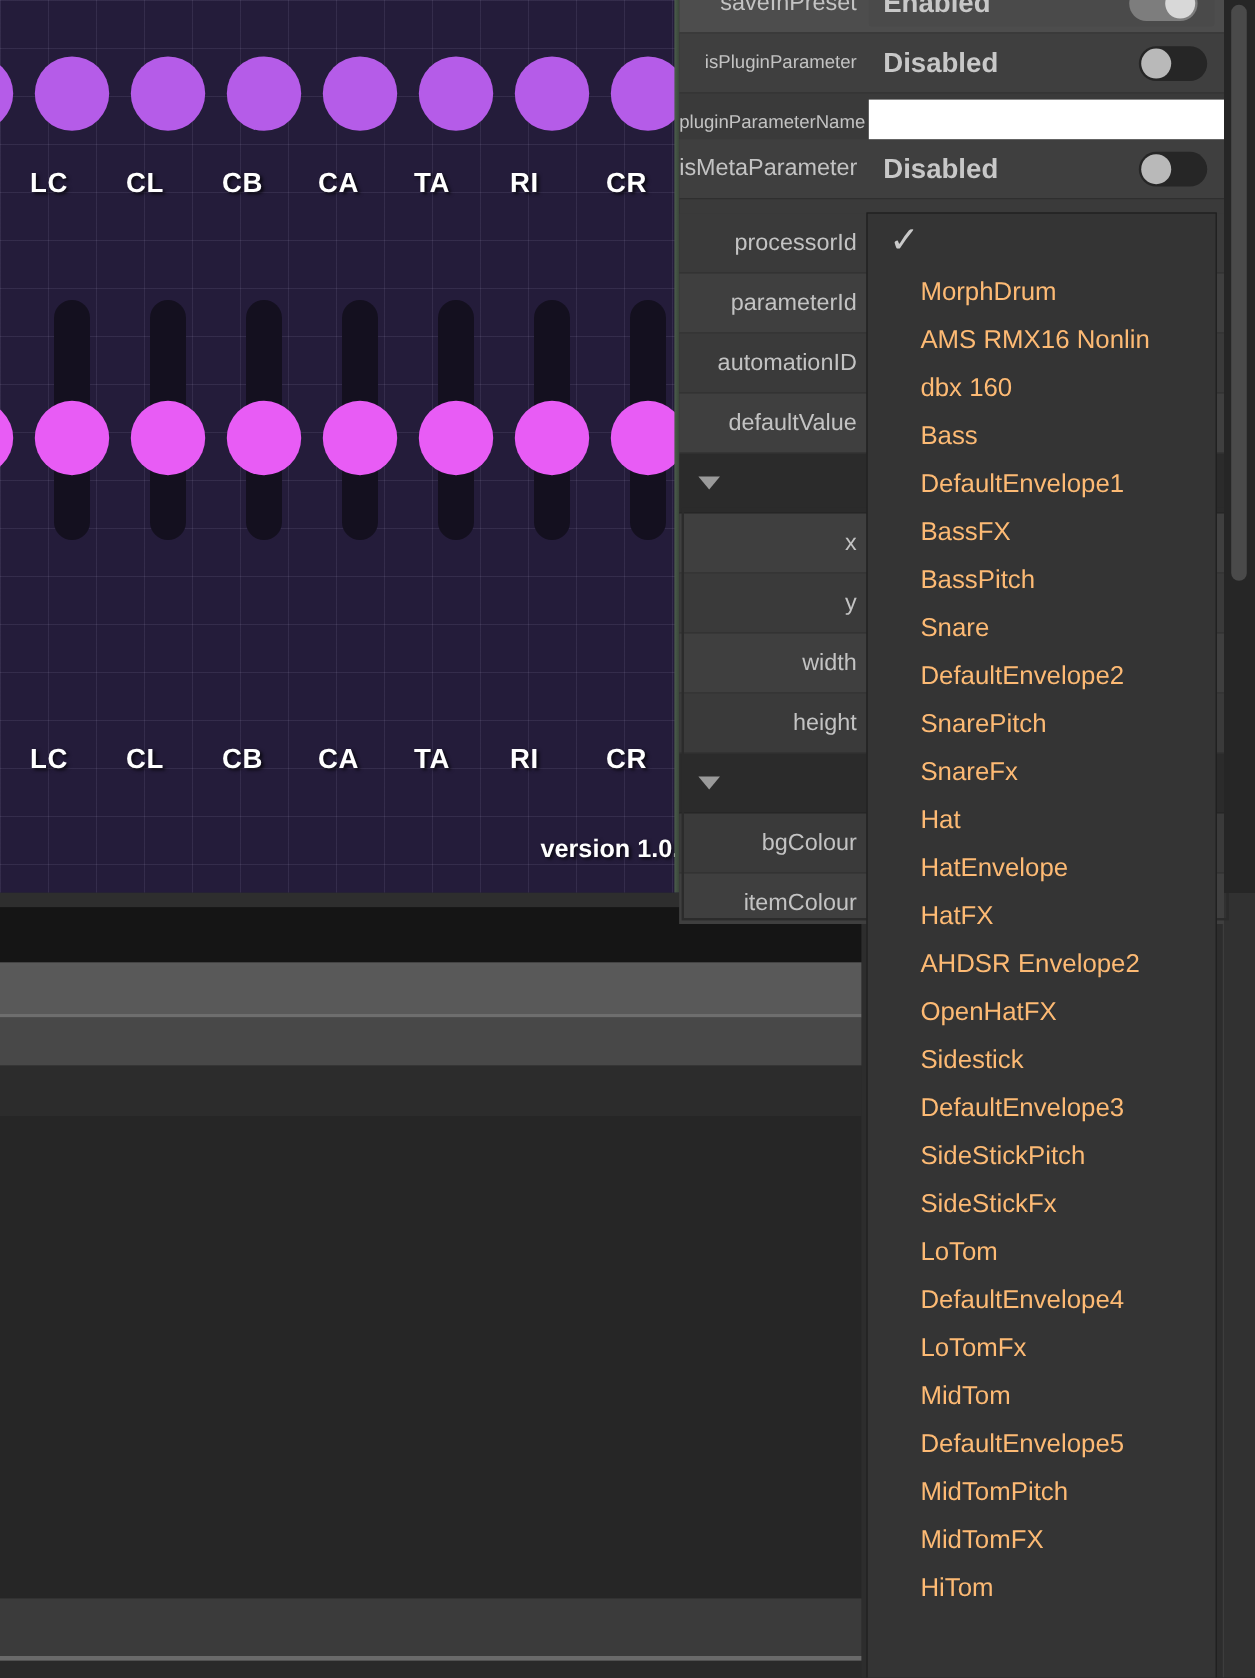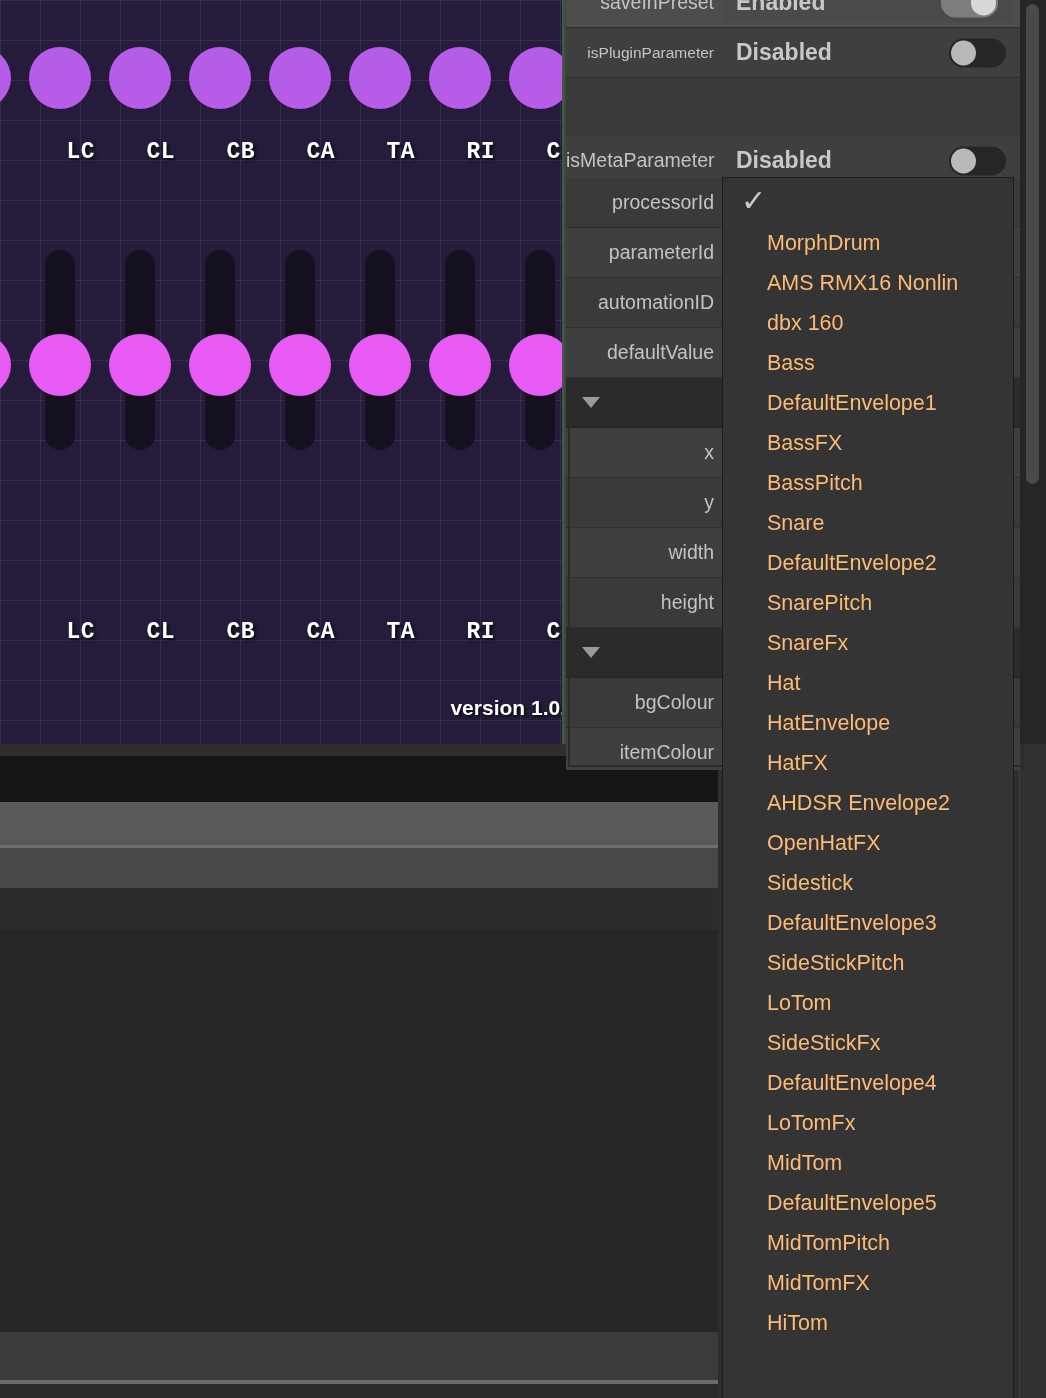--- a/index.html
+++ b/index.html
@@ -26,24 +26,23 @@
   .slider-track{
     position:absolute;width:30px;border-radius:15px;
     background:#14101f;
   }
   .pad{
     position:absolute;border-radius:50%;
   }
   .pad-label{
     position:absolute;
     color:#ffffff;font-weight:bold;font-size:23px;
-    text-align:right;width:70px;
+    text-align:left;width:70px;
     text-shadow:2px 2px 3px rgba(0,0,0,.75);
     letter-spacing:.5px;
-    font-family:Liberation Mono, monospace;
   }
   #version-text{
     position:absolute;right:0px;bottom:24px;
     color:#ffffff;font-size:21px;font-weight:600;
     text-shadow:2px 2px 3px rgba(0,0,0,.7);
     white-space:nowrap;
   }
   #canvas-right-edge{
     position:absolute;right:0;top:0;width:4px;height:744px;
     background:linear-gradient(to right,#4b5c4b,#3a463a);
@@ -254,21 +253,27 @@
     </div>
     <div class="prop-row alt" style="top: 28px;">
       <div class="prop-label small">isPluginParameter</div>
       <div class="prop-value-zone">
         <div class="prop-value">Disabled</div>
         <div class="toggle">
           <div class="knob"></div>
         </div>
       </div>
     </div>
-    <div class="prop-row alt" style="top: 136px;">
+    <div class="prop-row" style="top: 78px;">
+      <div class="prop-label small">pluginParameterName</div>
+      <div class="prop-value-zone">
+        <input class="prop-text-input" type="text" style="">
+      </div>
+    </div>
+    <div class="prop-row alt" style="top: 116px;">
       <div class="prop-label">isMetaParameter</div>
       <div class="prop-value-zone">
         <div class="prop-value">Disabled</div>
         <div class="toggle">
           <div class="knob"></div>
         </div>
       </div>
     </div>
     <div class="prop-row" style="top: 178px;">
       <div class="prop-label">processorId</div>
@@ -356,22 +361,22 @@
       <div class="dd-item">SnarePitch</div>
       <div class="dd-item">SnareFx</div>
       <div class="dd-item">Hat</div>
       <div class="dd-item">HatEnvelope</div>
       <div class="dd-item">HatFX</div>
       <div class="dd-item">AHDSR Envelope2</div>
       <div class="dd-item">OpenHatFX</div>
       <div class="dd-item">Sidestick</div>
       <div class="dd-item">DefaultEnvelope3</div>
       <div class="dd-item">SideStickPitch</div>
+      <div class="dd-item">SideStickFx</div>
       <div class="dd-item">LoTom</div>
-      <div class="dd-item">SideStickFx</div>
       <div class="dd-item">DefaultEnvelope4</div>
       <div class="dd-item">LoTomFx</div>
       <div class="dd-item">MidTom</div>
       <div class="dd-item">DefaultEnvelope5</div>
       <div class="dd-item">MidTomPitch</div>
       <div class="dd-item">MidTomFX</div>
       <div class="dd-item">HiTom</div>
     </div>
 </div>
 

